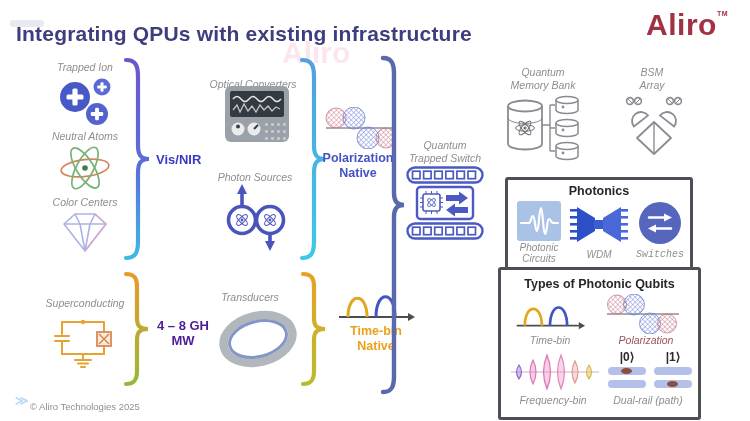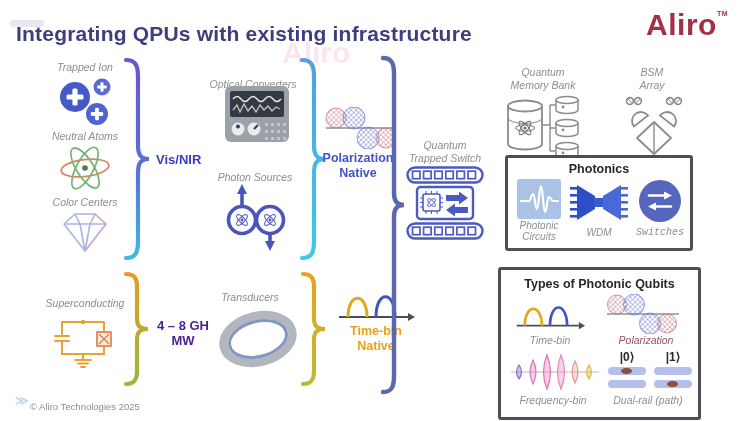--- a/index.html
+++ b/index.html
@@ -301,21 +301,21 @@
       <circle cx="50" cy="7" r="3.4"></circle>
         <circle cx="58" cy="7" r="3.4"></circle>
       <path d="M10,7 l-2,-2 m2,2 l2,2 M18,7 l2,-2 m-2,2 l-2,2 M50,7 l-2,-2 m2,2 l2,2 M58,7 l2,-2 m-2,2 l-2,2" stroke-width="1"></path>
     </g>
     <path d="M-9,0 A9,9 0 0 1 9,0 Z" transform="translate(21,27) rotate(-38)" fill="#fff" stroke="#898d93" stroke-width="1.8"></path>
     <path d="M-9,0 A9,9 0 0 1 9,0 Z" transform="translate(47,27) rotate(38)" fill="#fff" stroke="#898d93" stroke-width="1.8"></path>
     <polygon points="34,28 51,44 34,60 17,44" fill="#fff" stroke="#898d93" stroke-width="1.8" stroke-linejoin="round"></polygon>
     <line x1="34" y1="28" x2="34" y2="60" stroke="#898d93" stroke-width="1.4"></line>
   </svg>
 
-  <div class="abs boxframe" style="left:505px;top:155px;width:182px;height:90px;">
+  <div class="abs boxframe" style="left:505px;top:177px;width:182px;height:90px;">
     <div class="boxtitle" style="margin-top:4px;">Photonics</div>
     <svg class="abs" style="left:9px;top:21px;" width="44" height="40" viewBox="0 0 44 40">
       <rect x="0" y="0" width="44" height="40" rx="3" fill="#a9c2e5"></rect>
       <path d="M4,22 H12 C14,22 14,15 16,15 C18,15 18,30 20,30 C22,30 22,7 24,7 C26,7 26,33 28,33 C30,33 30,18 32,18 C34,18 34,22 36,22 H41" fill="none" stroke="#fff" stroke-width="2.2" stroke-linecap="round"></path>
     </svg>
     <div class="abs qlbl" style="left:0px;top:62px;width:62px;line-height:11px;font-size:10px;">Photonic Circuits</div>
 
     <svg class="abs" style="left:62px;top:24px;" width="58" height="40" viewBox="0 0 58 40">
       <g fill="#2d50c8">
         <rect x="0" y="5" width="8" height="2.6"></rect>

